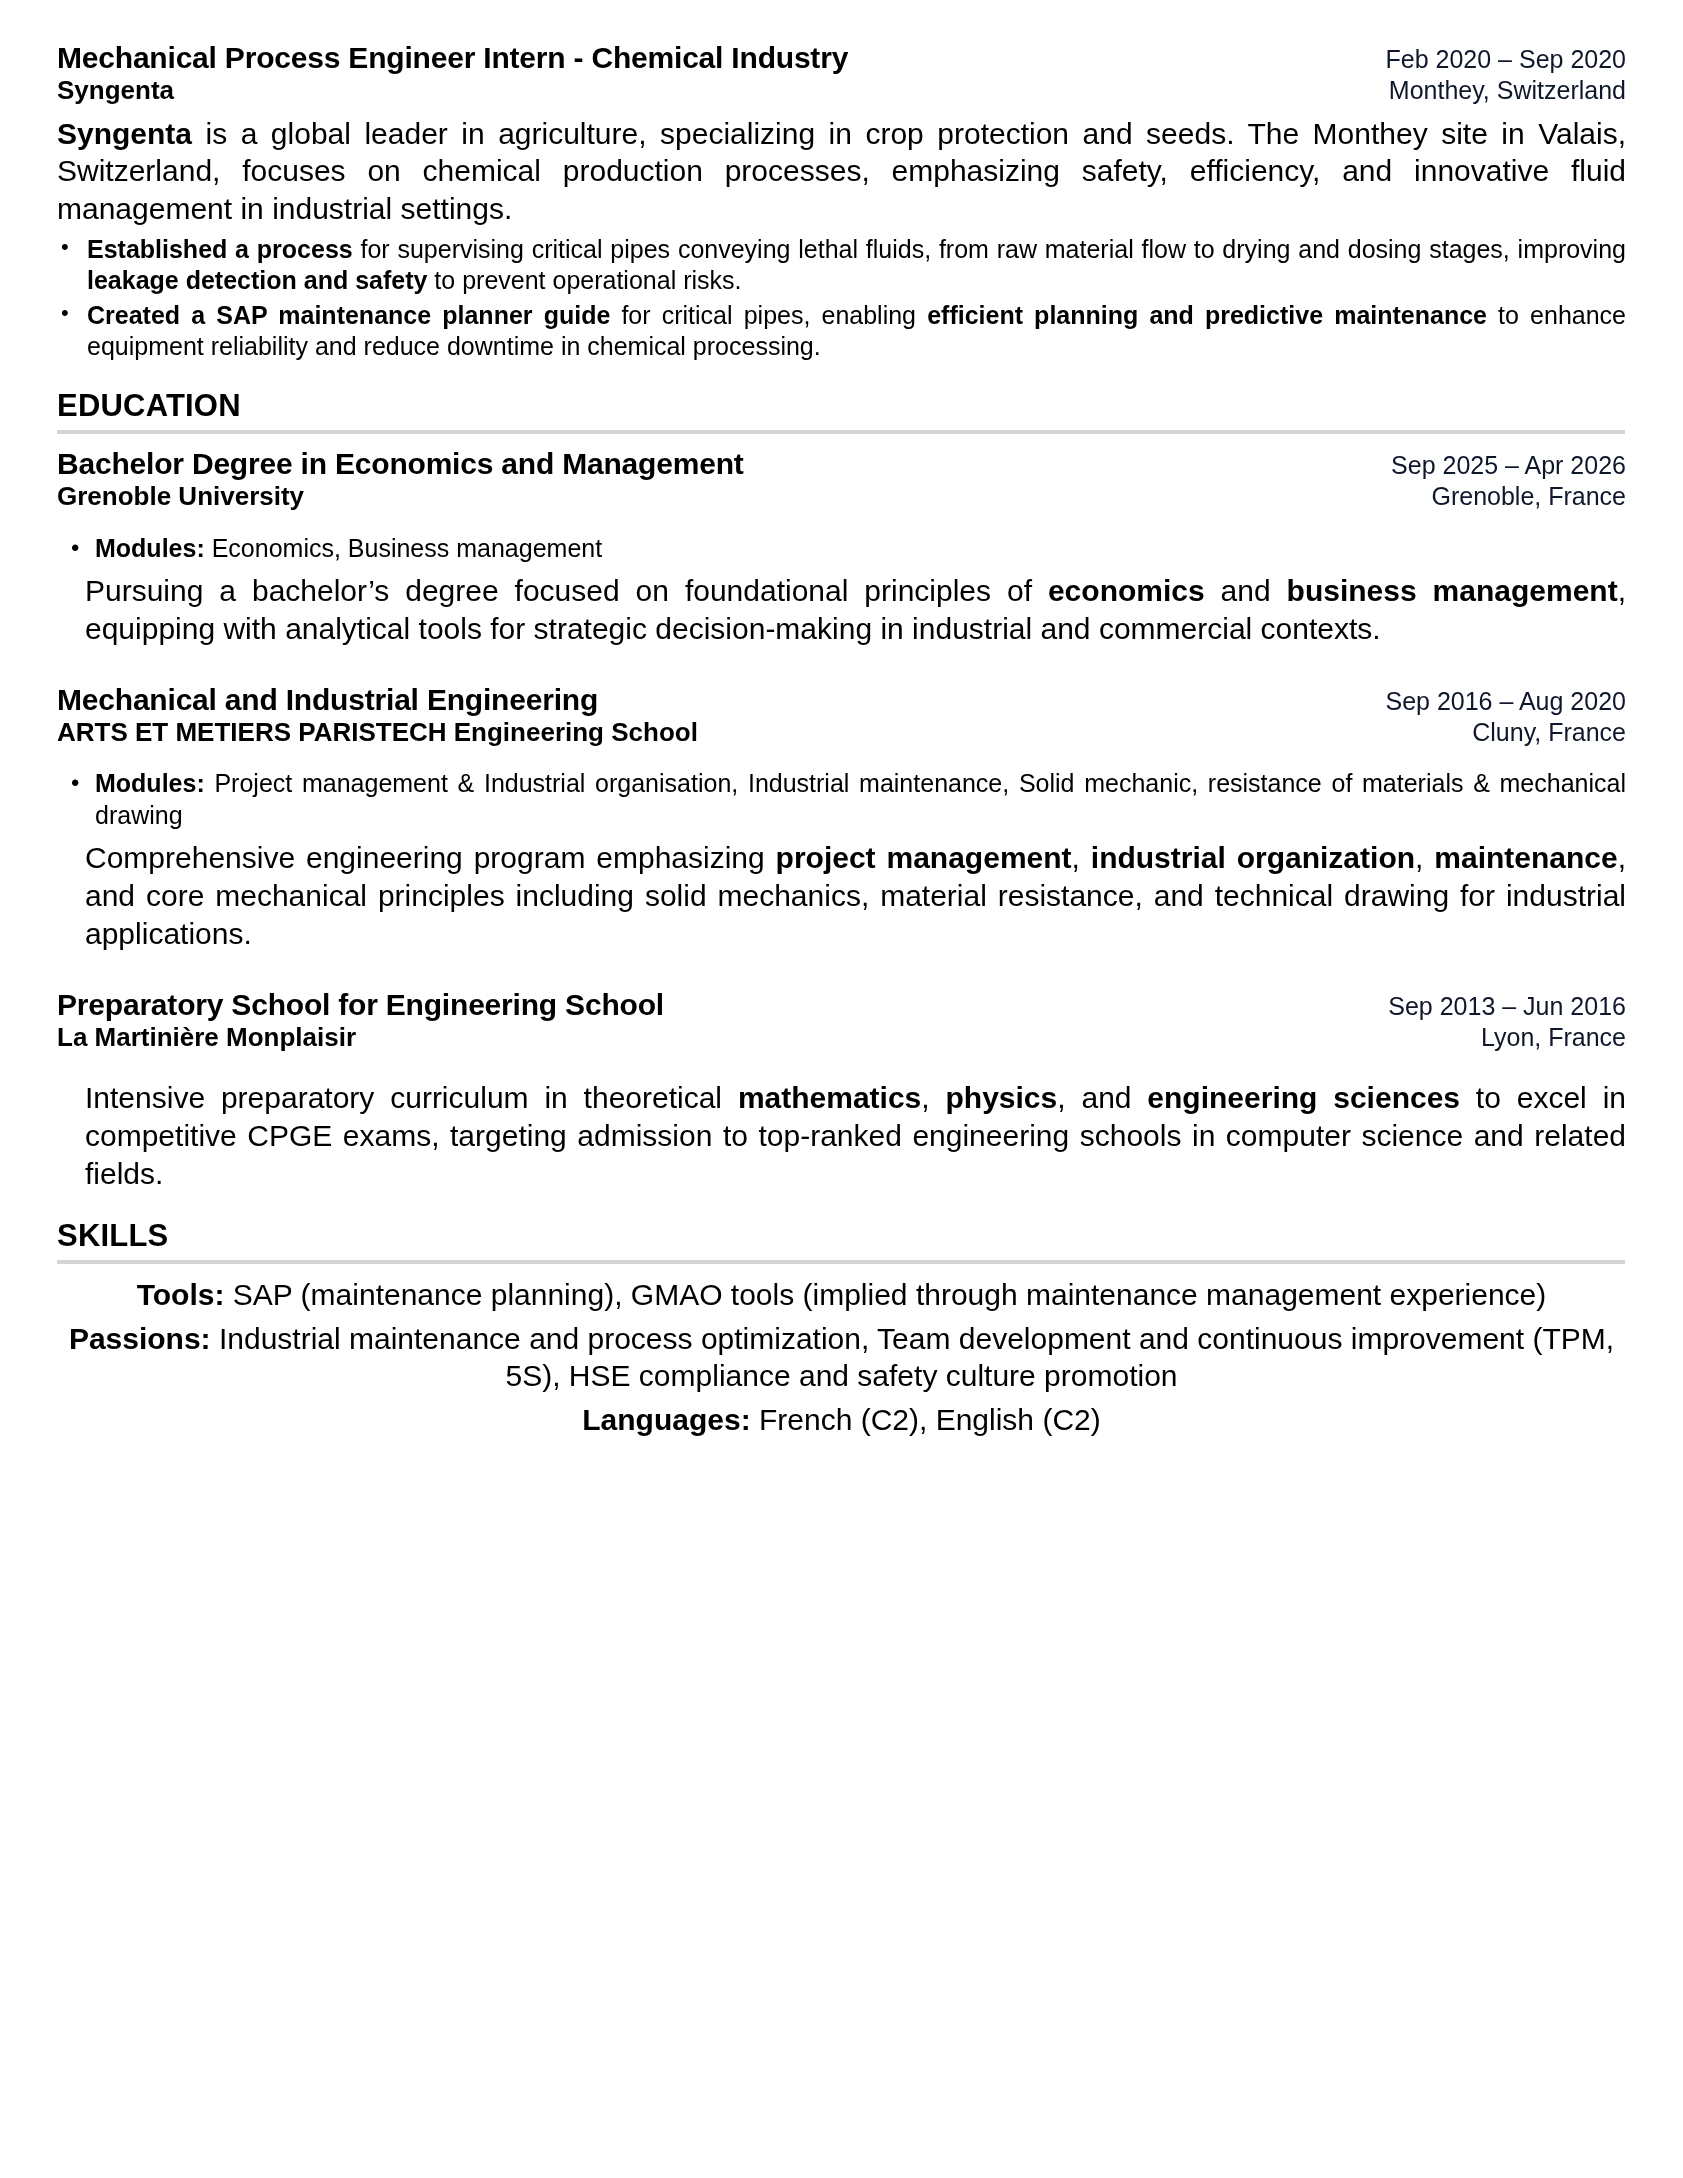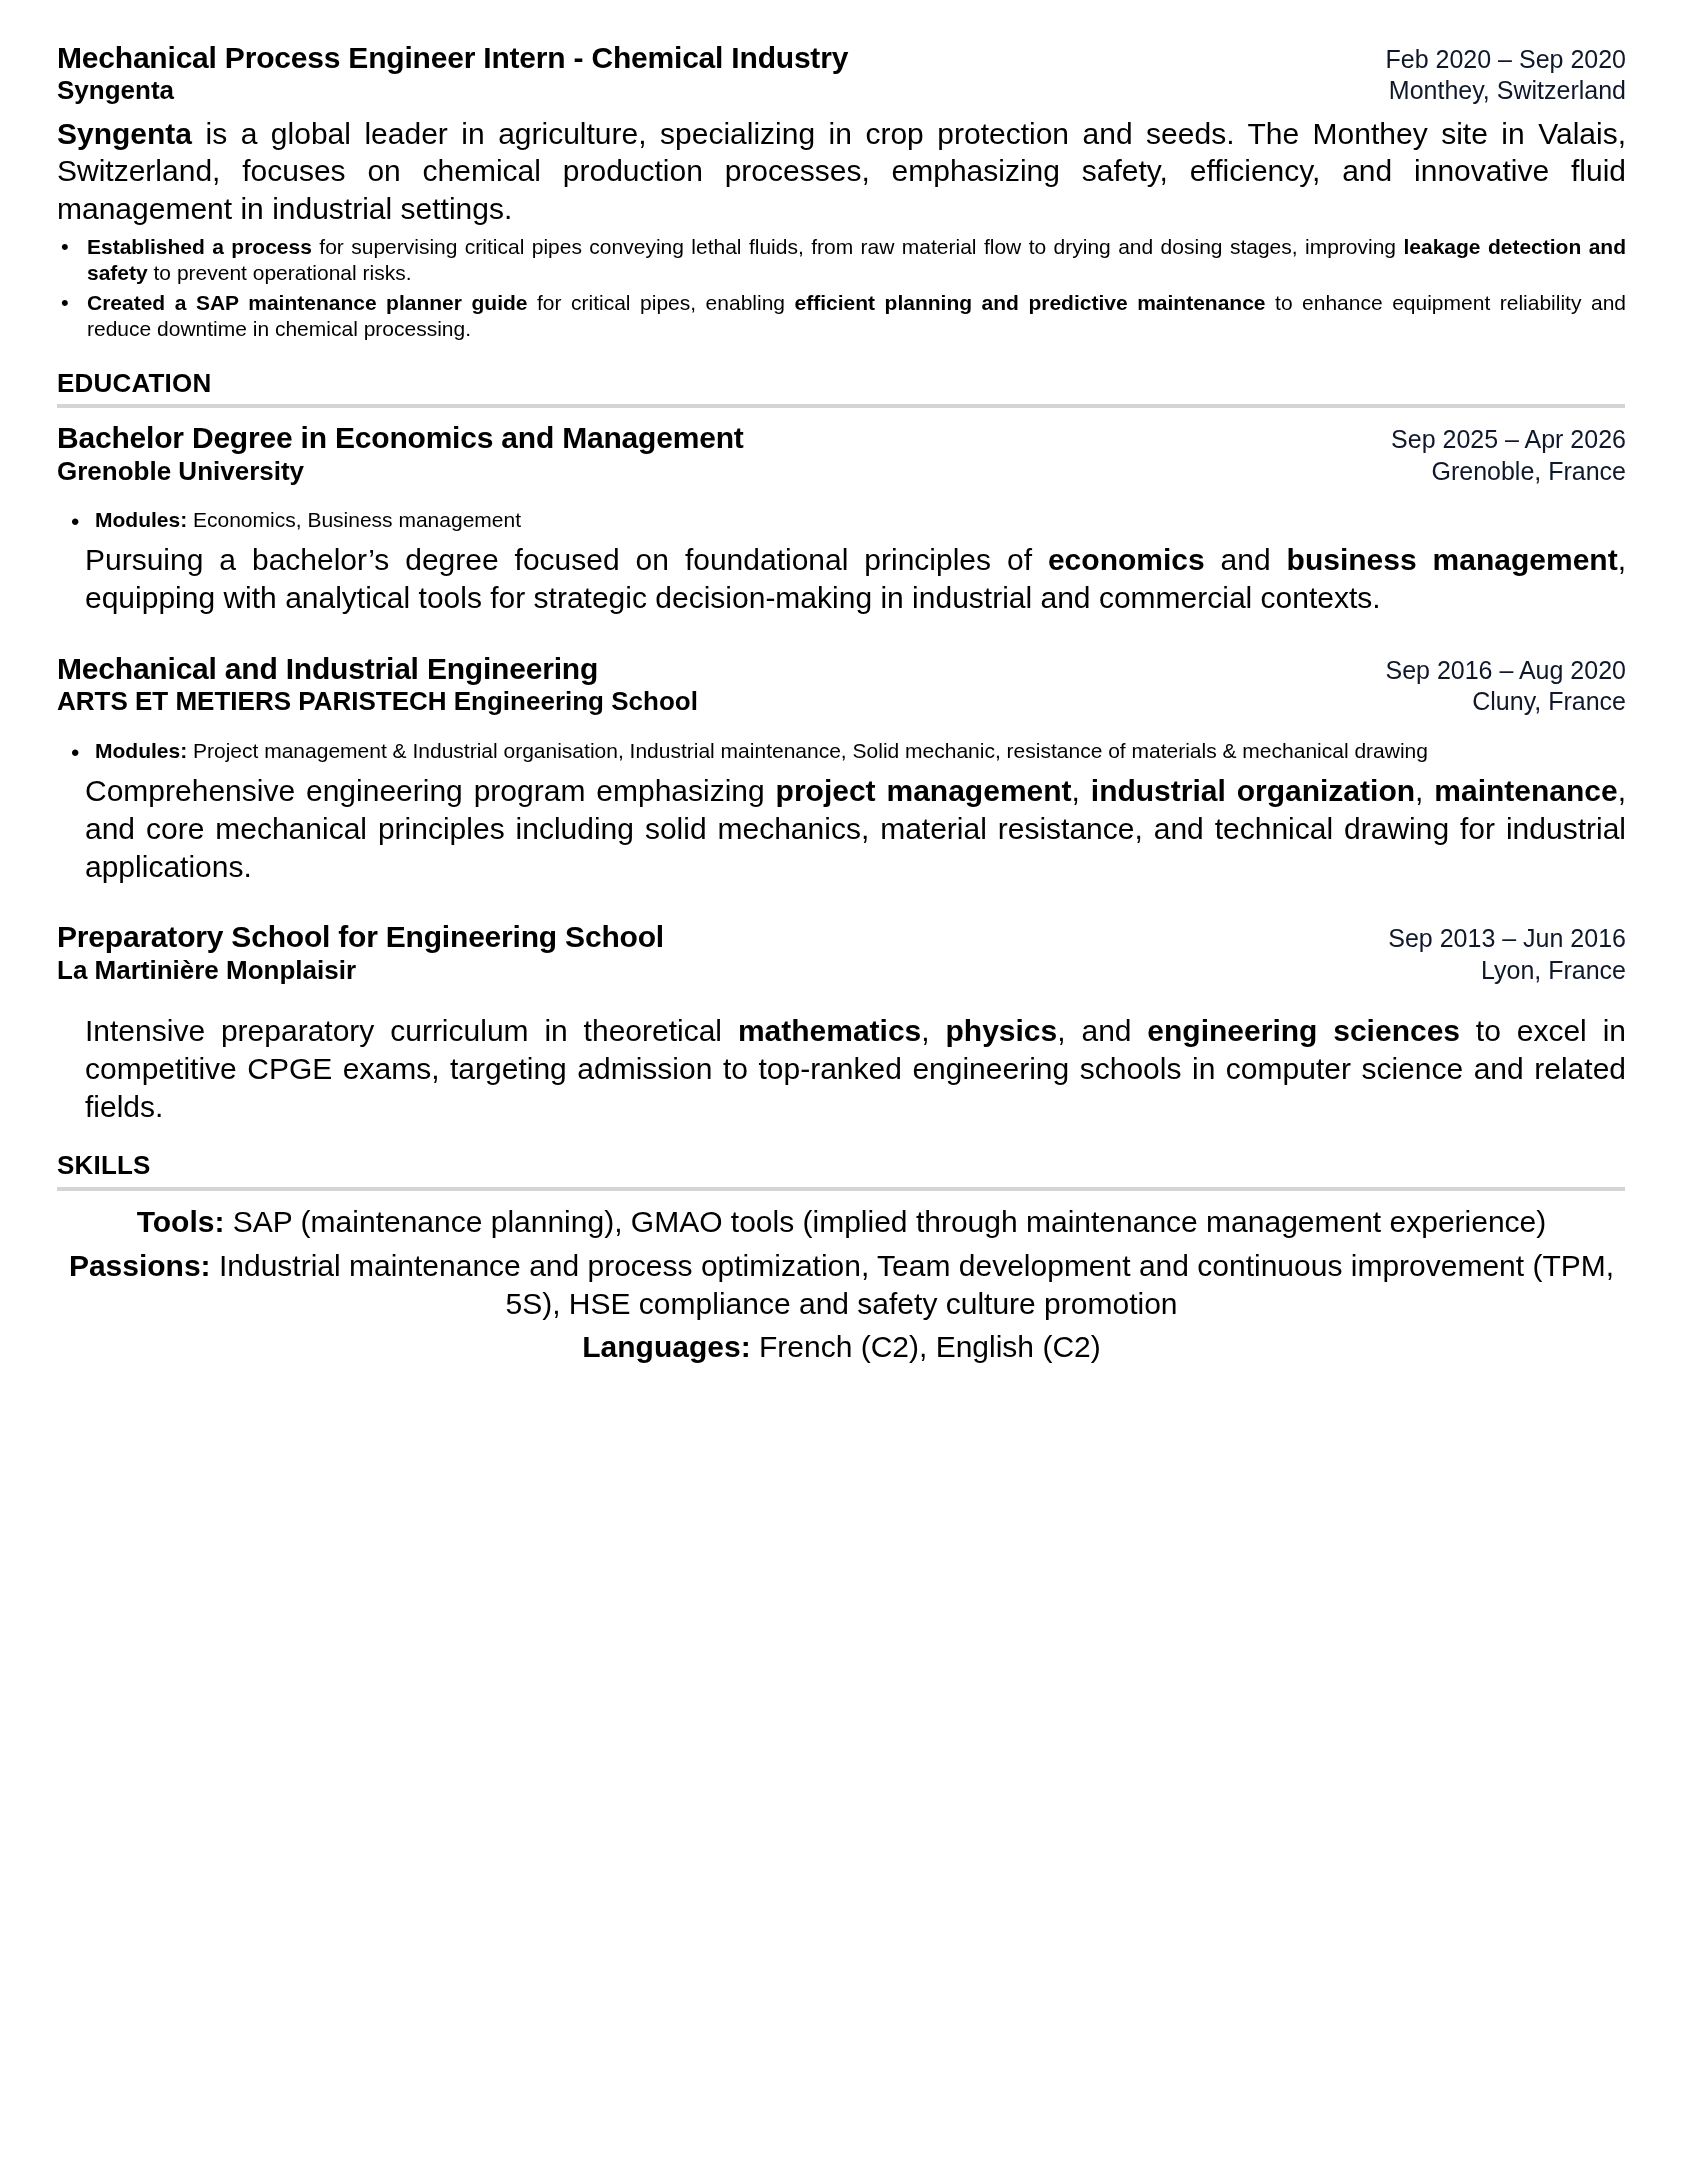--- a/index.html
+++ b/index.html
@@ -73,21 +73,21 @@
 
   
   ul.bullets {
     list-style: none;
     margin: 6px 0 0 0;
     padding: 0;
   }
   ul.bullets > li {
     position: relative;
     padding-left: 30px;
-    font-size: 21px;
+    font-size: 25px;
     line-height: 1.26;
     text-align: justify;
     margin-bottom: 3px;
     font-stretch: condensed;
   }
   ul.bullets > li::before {
     content: "\2022";
     position: absolute;
     left: 4px;
     top: -1px;
@@ -95,21 +95,21 @@
     line-height: 1.3;
   }
   ul.bullets.indented > li { padding-left: 38px; }
   ul.bullets.indented > li::before { left: 14px; font-size: 24px; }
 
   
   .section {
     margin-top: 26px;
   }
   .section-title {
-    font-size: 26px;
+    font-size: 31px;
     font-weight: bold;
     letter-spacing: 0.2px;
     line-height: 1.1;
     font-stretch: condensed;
   }
   .section-rule {
     height: 4px;
     background: #d4d4d4;
     width: 1568px;
     margin-top: 7px;

